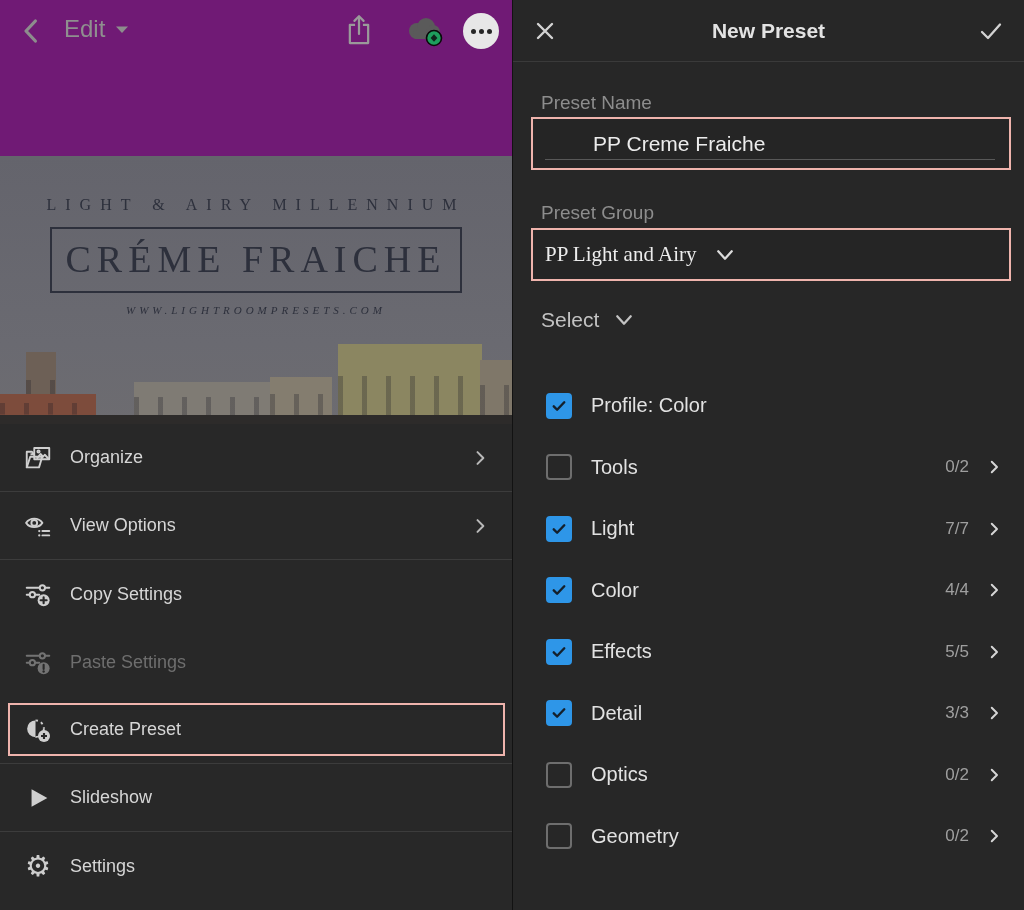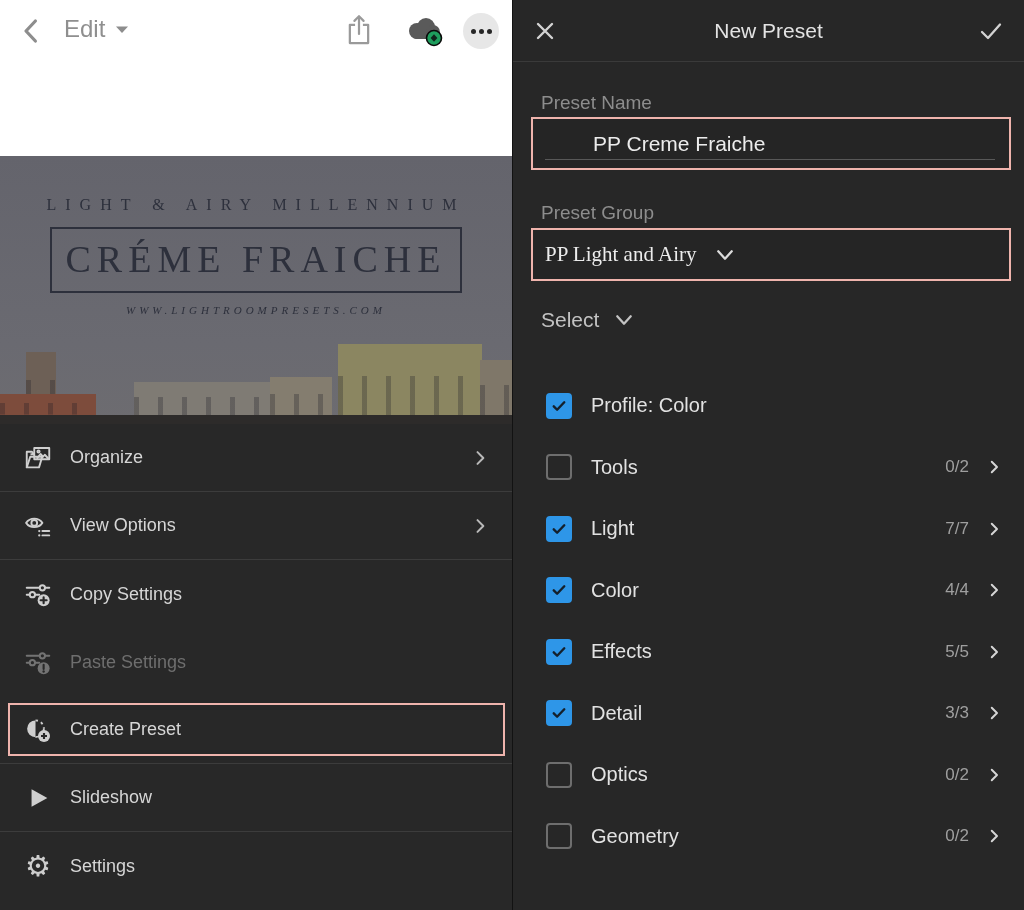--- a/index.html
+++ b/index.html
@@ -1,21 +1,21 @@
 <!DOCTYPE html>
 <html><head>
 <meta charset="utf-8">
 <style>
   * { margin:0; padding:0; box-sizing:border-box; }
   html,body { width:1024px; height:910px; background:#000; overflow:hidden;
               font-family:"Liberation Sans", sans-serif; }
   .app { position:relative; width:1024px; height:910px; }
 
   
-  .left-pane { position:absolute; left:0; top:0; width:512px; height:910px; background:#ffffff; }
+  .left-pane { position:absolute; left:0; top:0; width:512px; height:910px; background:#701a75; }
 
   .topbar { position:absolute; left:0; top:0; width:512px; height:62px; }
   .back-btn { position:absolute; left:16px; top:16px; width:30px; height:30px; }
   .edit-btn { position:absolute; left:64px; top:15px; display:flex; align-items:center; gap:10px;
               color:#8f8f8f; font-size:24px; }
   .share-btn { position:absolute; left:343px; top:13px; }
   .cloud-btn { position:absolute; left:402px; top:14px; }
   .more-btn { position:absolute; left:463px; top:13px; width:36px; height:36px; border-radius:50%;
               background:#e7e7e7; display:flex; align-items:center; justify-content:center; gap:3px; }
   .more-btn i { width:5px; height:5px; border-radius:50%; background:#262626; }
@@ -44,21 +44,21 @@
   .menu-row.disabled .mi-icon { opacity:.45; }
   .menu-row.highlighted::after { content:""; position:absolute; left:8px; right:7px; top:7px; bottom:7px;
                                  border:2px solid #efb4ad; pointer-events:none; }
   .gear-glyph { font-family:"DejaVu Sans", sans-serif; font-size:29px; color:#cdcdcd; line-height:1; }
 
   
   .panel { position:absolute; left:512px; top:0; width:512px; height:910px; background:#272727;
            border-left:1px solid #121212; }
   .panel-header { position:relative; height:62px; border-bottom:1px solid #3a3a3a;
                   display:flex; align-items:center; justify-content:center; }
-  .panel-title { color:#e3e3e3; font-size:21px; font-weight:normal; }
+  .panel-title { color:#e3e3e3; font-size:21px; font-weight:bold; }
   .close-btn { position:absolute; left:20px; top:19px; }
   .confirm-btn { position:absolute; right:20px; top:19px; }
 
   .field-label { position:absolute; left:28px; color:#8d8d8d; font-size:19px; }
   .hl-box { position:absolute; left:18px; width:480px; border:2px solid #efb4ad; background:#252525; }
   .name-box { top:117px; height:53px; }
   .name-input { position:absolute; left:12px; top:0; width:440px; height:100%; background:transparent;
                 border:none; outline:none; color:#ececec; font-size:21px;
                 font-family:"Liberation Sans", sans-serif;margin-left:48px; }
   .name-underline { position:absolute; left:12px; right:14px; bottom:8px; height:1px; background:#585858; }

